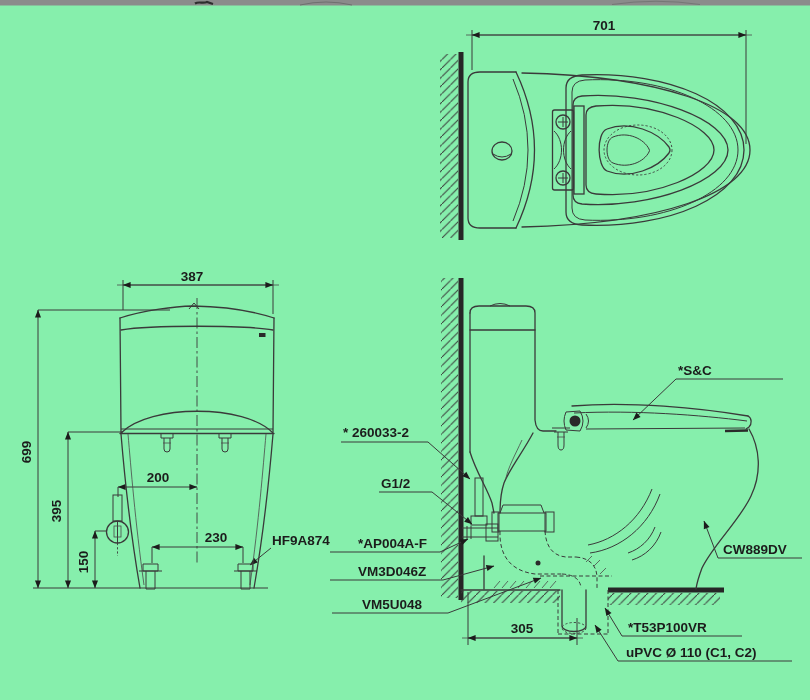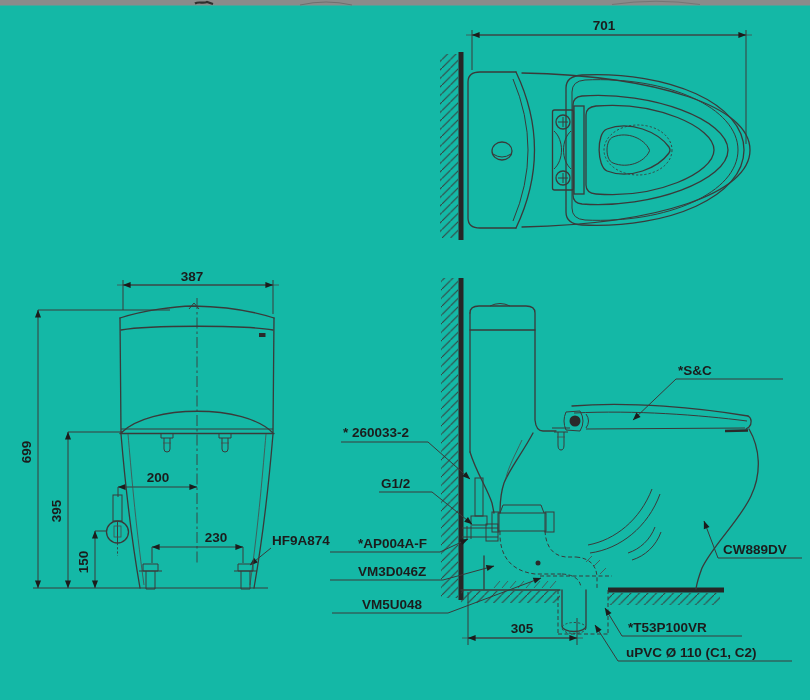--- a/index.html
+++ b/index.html
@@ -1,16 +1,16 @@
 <!DOCTYPE html>
 <html><head>
 <meta charset="utf-8">
 <style>
   html,body{margin:0;padding:0;background:#ffffff;}
-  .stage{position:relative;width:810px;height:700px;background:#14b8a6;overflow:hidden;
+  .stage{position:relative;width:810px;height:700px;background:#86efac;overflow:hidden;
          font-family:"Liberation Sans", sans-serif;}
   svg{position:absolute;left:0;top:0;}
   .ln   {stroke:#3a3a3a;stroke-width:1.3;fill:none;stroke-linecap:round;}
   .thin {stroke:#3a3a3a;stroke-width:1;fill:none;}
   .xthin{stroke:#4a4a4a;stroke-width:.8;fill:none;}
   .thick{stroke:#262626;stroke-width:5;fill:none;}
   .dash {stroke:#3a3a3a;stroke-width:1;fill:none;stroke-dasharray:4 2.5;}
   .dashs{stroke:#3a3a3a;stroke-width:.9;fill:none;stroke-dasharray:2.2 2;}
   .cl   {stroke:#3a3a3a;stroke-width:.9;fill:none;stroke-dasharray:11 3 2.5 3;}
   .dim  {font:bold 13.5px "Liberation Sans", sans-serif;fill:#1c1c1c;}

